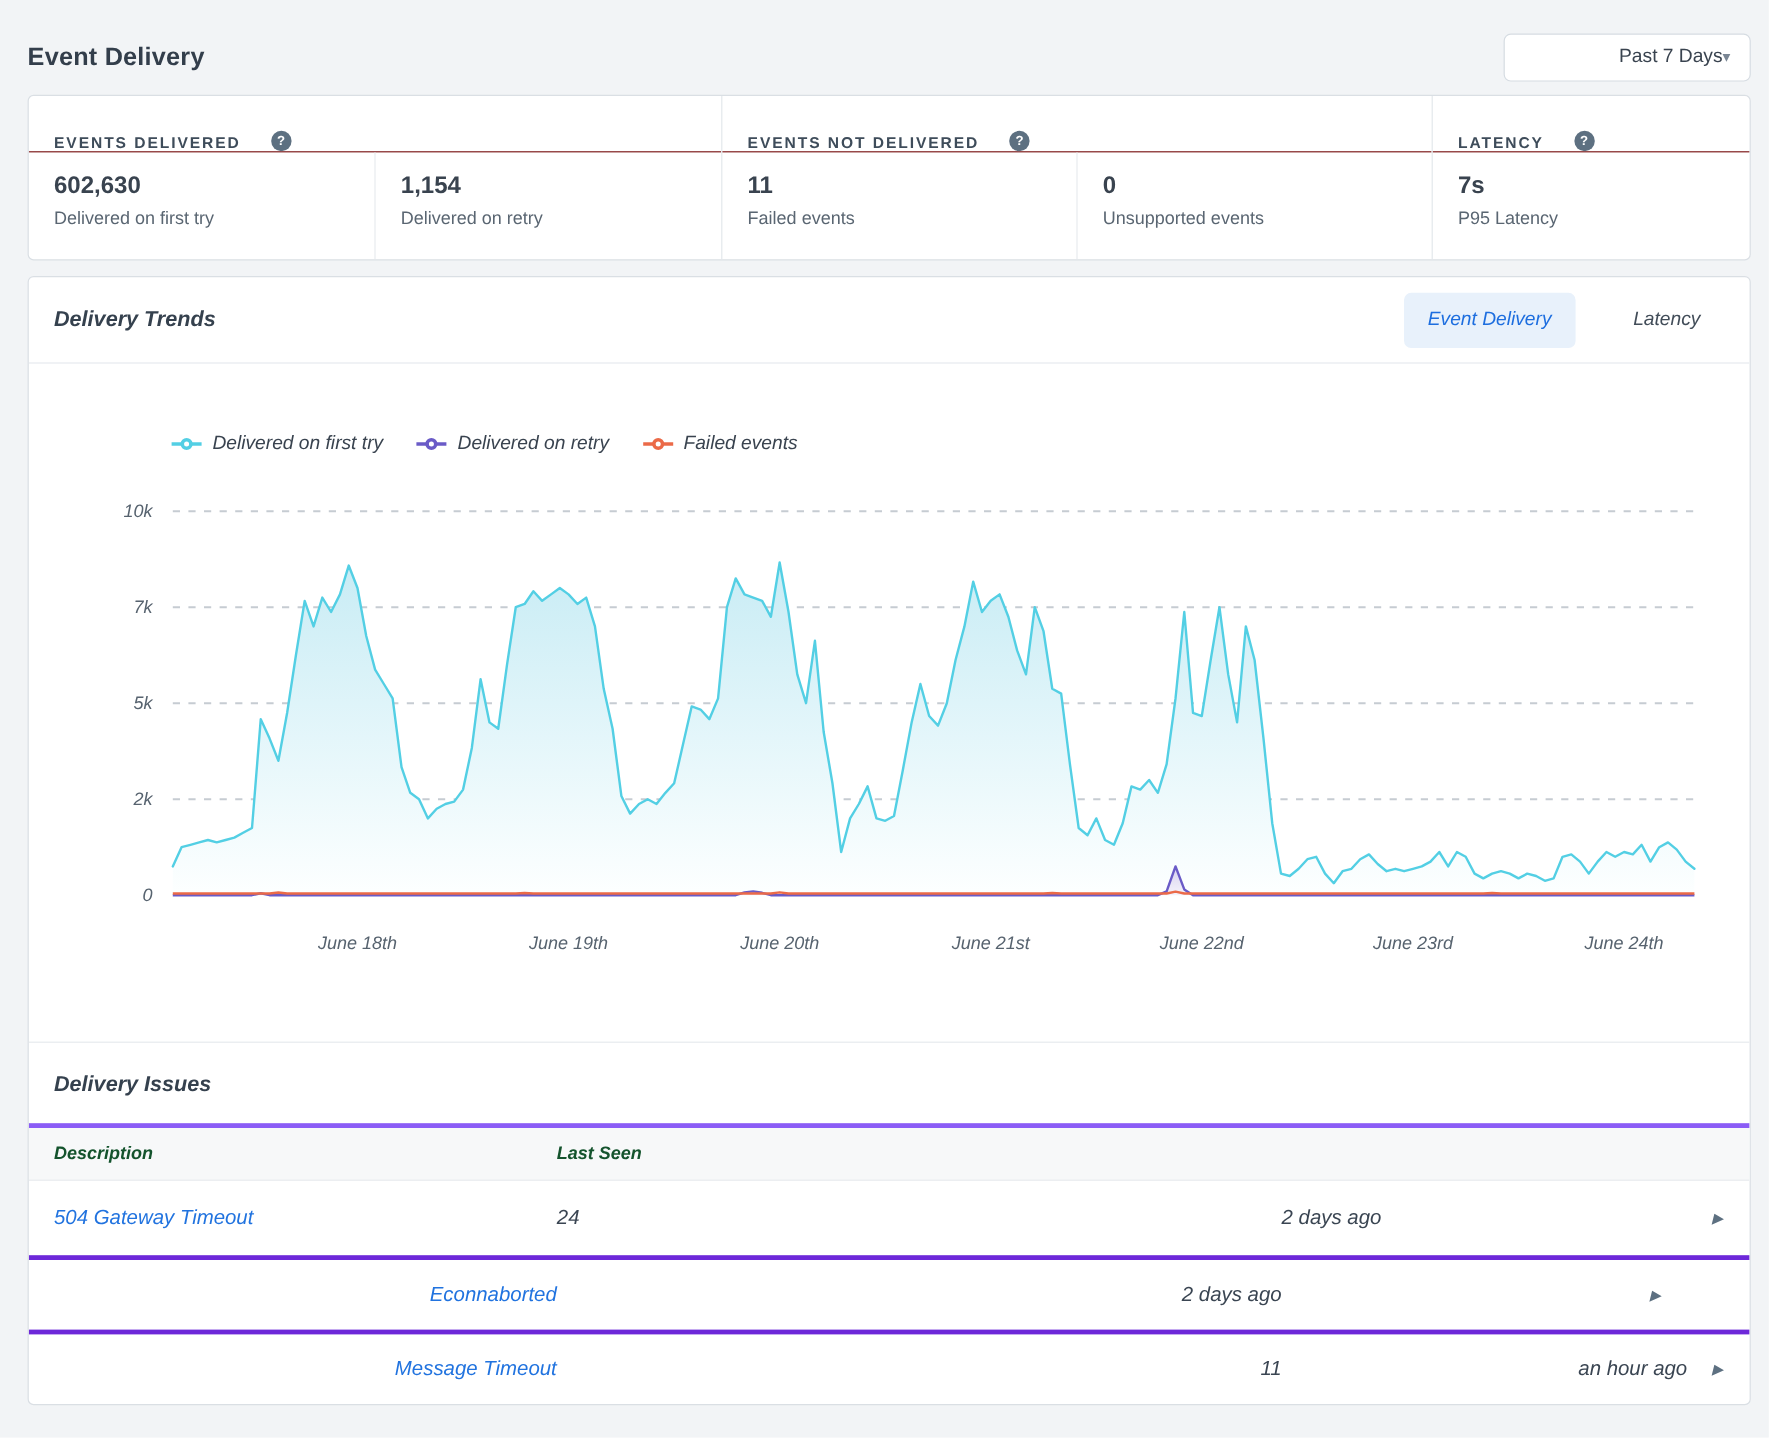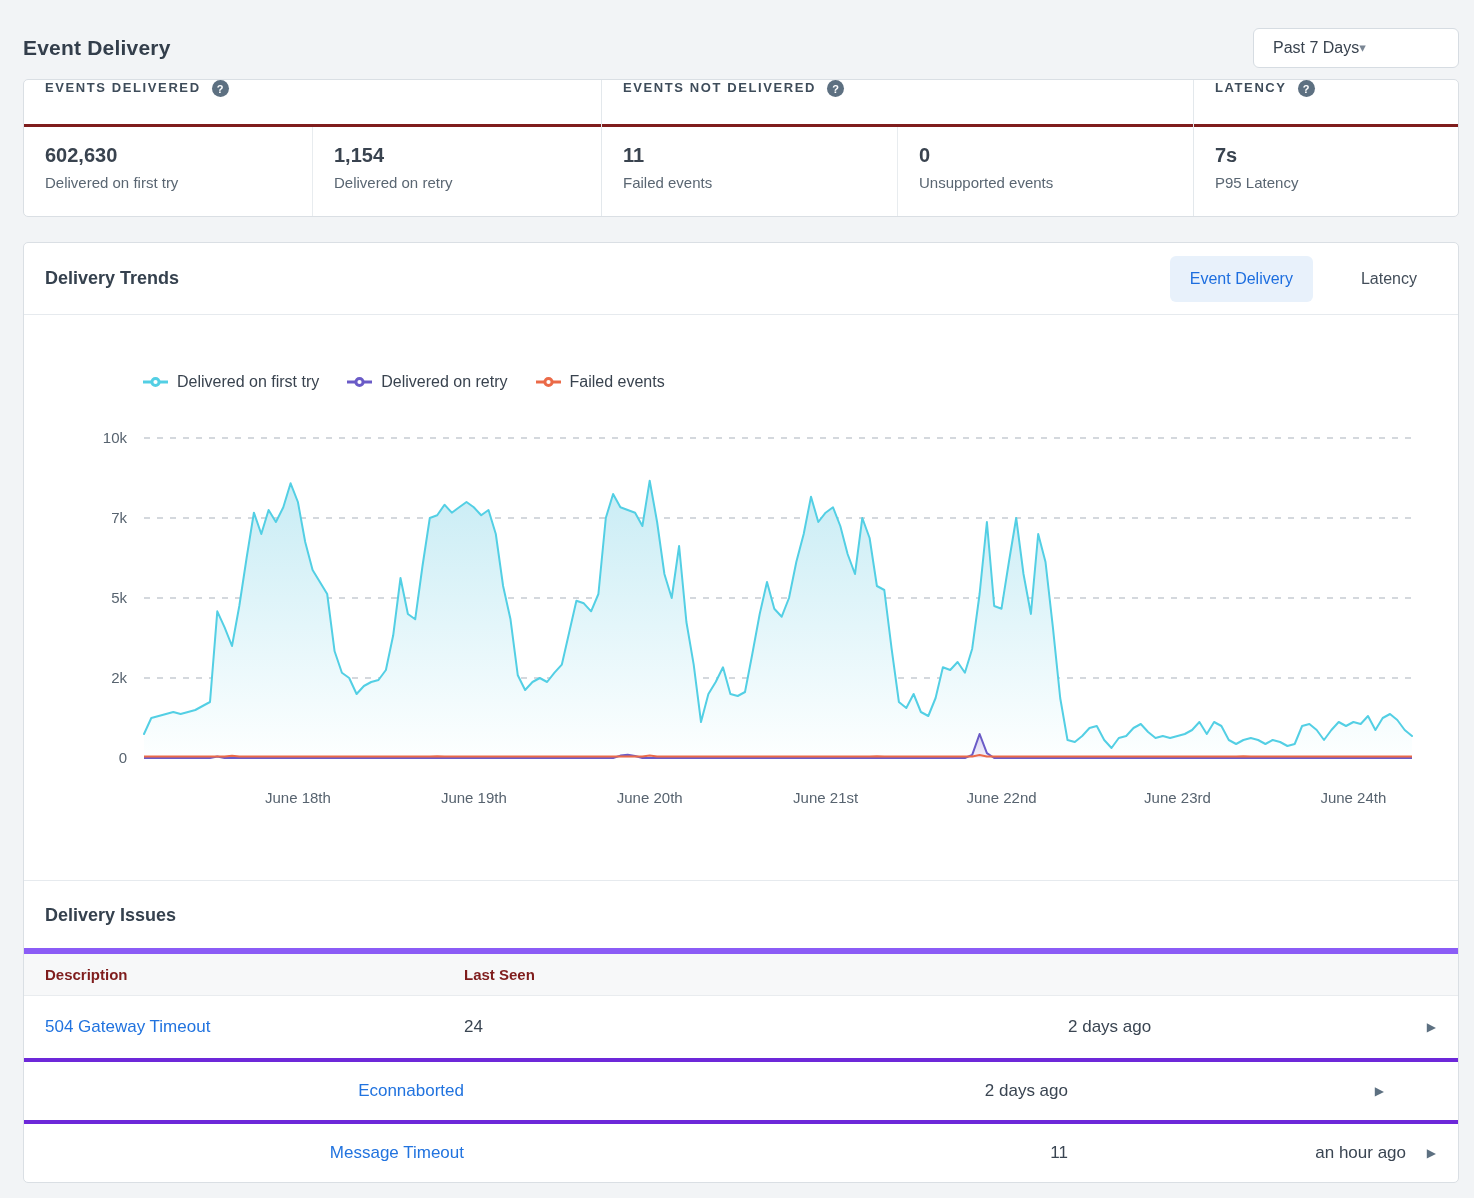--- a/index.html
+++ b/index.html
@@ -15,59 +15,59 @@
   
   .topbar {
     height: 67px;
     display: flex; align-items: center; justify-content: space-between;
     padding-top: 4px;
   }
   .page-title { font-size: 21px; font-weight: 700; color: #333E4B; letter-spacing: .2px; }
   .range-select {
     width: 206px; height: 40px;
     background: #fff; border: 1px solid #D6DCE2; border-radius: 6px;
-    display: flex; align-items: center; justify-content: flex-start;
+    display: flex; align-items: center; justify-content: flex-end;
     padding: 0 16px 0 19px; cursor: pointer;
     font-size: 16px; color: #39434F;
   }
   .caret { font-size: 13px; color: #7A8694; line-height: 1; }
 
   
   .card {
     background: #fff; border: 1px solid #DADFE4; border-radius: 5px;
   }
 
   
   .stats-card { height: 138px; display: flex; overflow: hidden; }
   .stat-group { display: flex; flex-direction: column; }
   .stat-group + .stat-group { border-left: 1px solid #E3E8EC; }
   .sg-1 { flex: 0 0 577px; }
   .sg-2 { flex: 0 0 592px; }
   .sg-3 { flex: 1 1 auto; }
   .stat-head {
     height: 47px; flex: 0 0 47px;
-    display: flex; align-items: flex-start; gap: 11px;
-    padding-left: 21px; border-bottom: 3px solid #7f1d1d;
+    display: flex; align-items: flex-end; gap: 25px;
+    padding-left: 21px; border-bottom: 1px solid #7f1d1d;
     font-size: 13px; font-weight: 700; letter-spacing: 1.6px; color: #3E4C5A;
   }
   .help-icon {
     width: 17px; height: 17px; border-radius: 50%;
     background: #5D7081; color: #fff;
     font-size: 11px; font-weight: 700; letter-spacing: 0;
     display: inline-flex; align-items: center; justify-content: center;
     cursor: pointer;
   }
   .stat-metrics { flex: 1; display: flex; }
   .metric { flex: 1; padding: 17px 0 0 21px; }
   .metric + .metric { border-left: 1px solid #E8ECEF; }
   .metric-value { font-size: 20px; font-weight: 700; color: #39434F; }
   .metric-label { font-size: 15px; color: #5A6672; margin-top: 7px; }
 
   
-  .main-card { margin-top: 25px; overflow: hidden; }
+  .main-card { margin-top: 13px; overflow: hidden; font-style: italic; }
   .trends-head {
     height: 72px; display: flex; align-items: center; justify-content: space-between;
     padding: 0 21px; border-bottom: 1px solid #E6EAEE;
   }
   .section-title { font-size: 18px; font-weight: 600; color: #35414E; }
   .tabs { display: flex; align-items: center; gap: 28px; }
   .tab {
     font-size: 16px; color: #424D59; cursor: pointer;
     padding: 14px 20px; border-radius: 6px;
   }
@@ -85,22 +85,22 @@
   .section-divider { border-top: 1px solid #E6EAEE; }
 
   
   .issues-head { padding: 24px 21px 22px; }
   .issues-grid {
     display: grid; grid-template-columns: 419px 604px 1fr 52px;
     align-items: center; padding-left: 21px;
   }
   .issues-header {
     height: 48px; background: #F7F8F9;
-    border-top: 6px solid #8b5cf6; border-bottom: 1px solid #E9ECEF;
-    font-size: 15px; font-weight: 700; color: #7f1d1d;
+    border-top: 4px solid #8b5cf6; border-bottom: 1px solid #E9ECEF;
+    font-size: 15px; font-weight: 700; color: #14532d;
   }
   .issue-row { height: 62px; font-size: 17px; color: #3A4552; }
   .issue-row + .issue-row { border-top: 4px solid #6d28d9; text-align: right; }
   .issue-link { color: #2173DF; cursor: pointer; text-decoration: none; }
   .row-chevron {
     font-size: 12px; color: #5D7081; cursor: pointer;
     justify-self: end; padding-right: 22px;
   }
 </style>
 </head>

